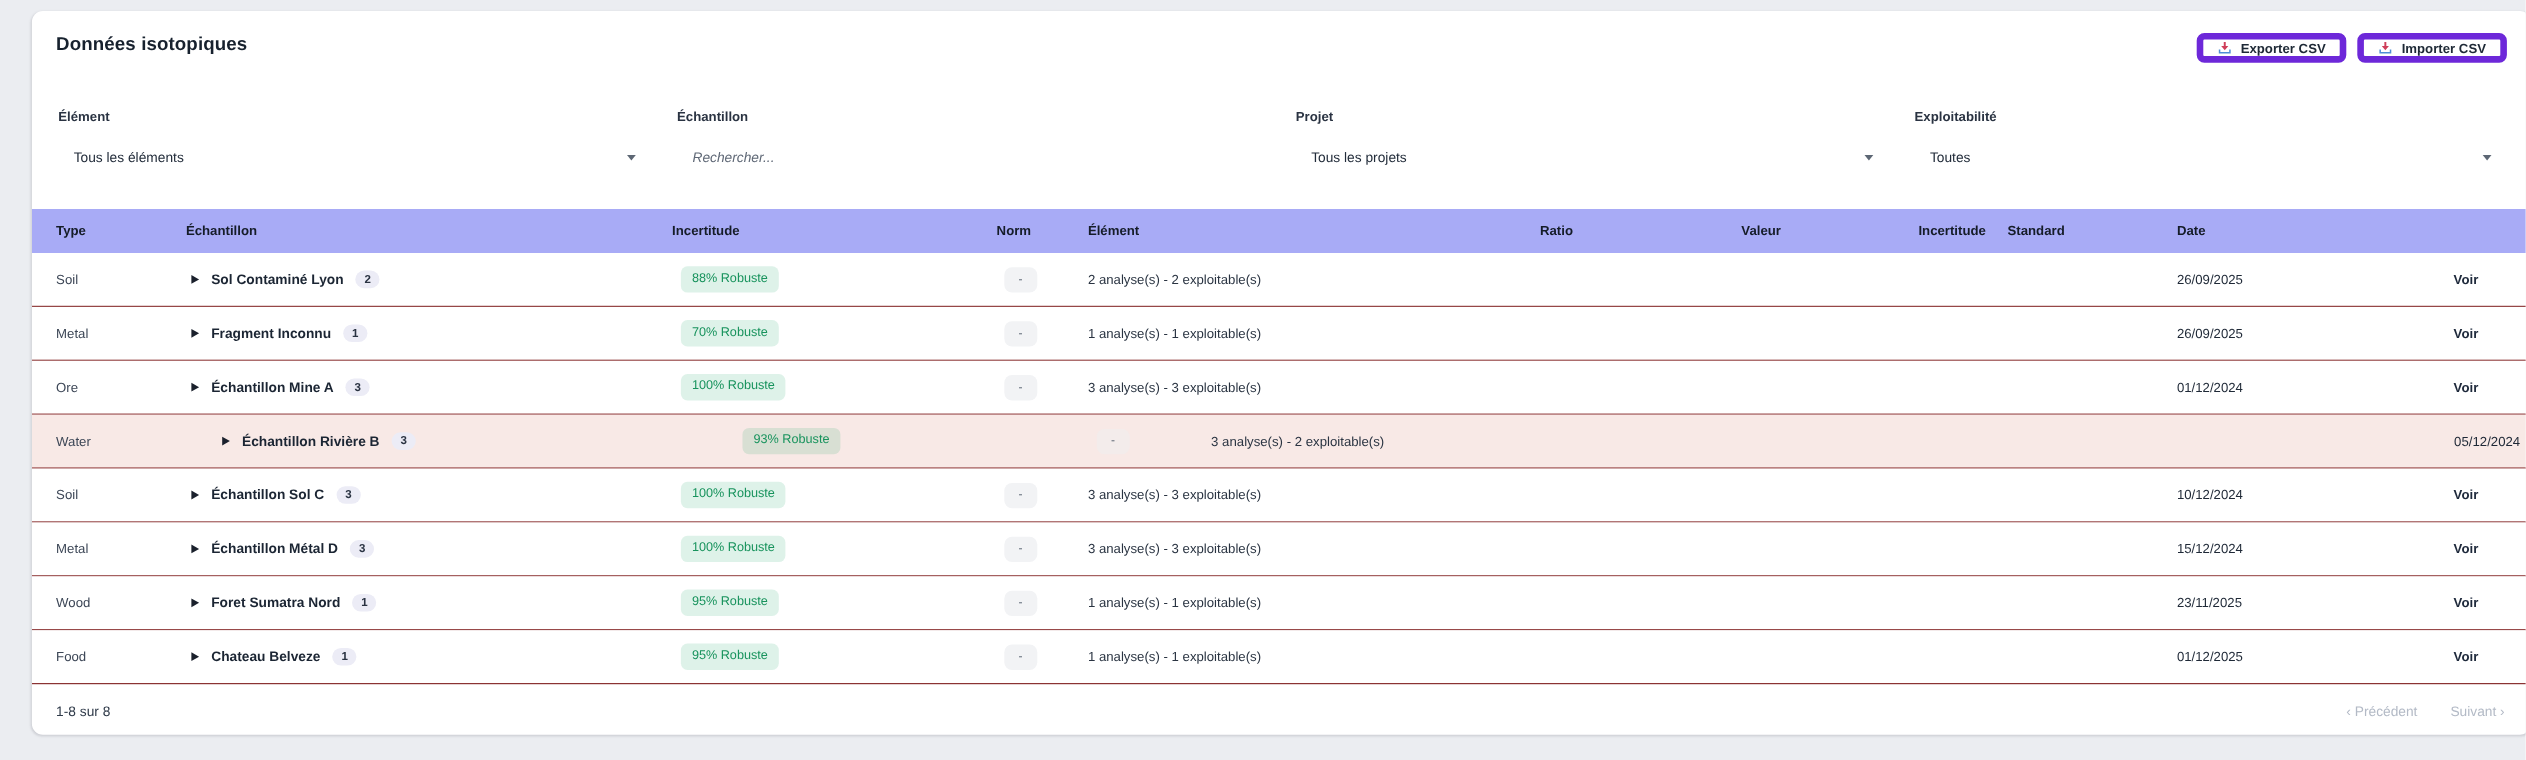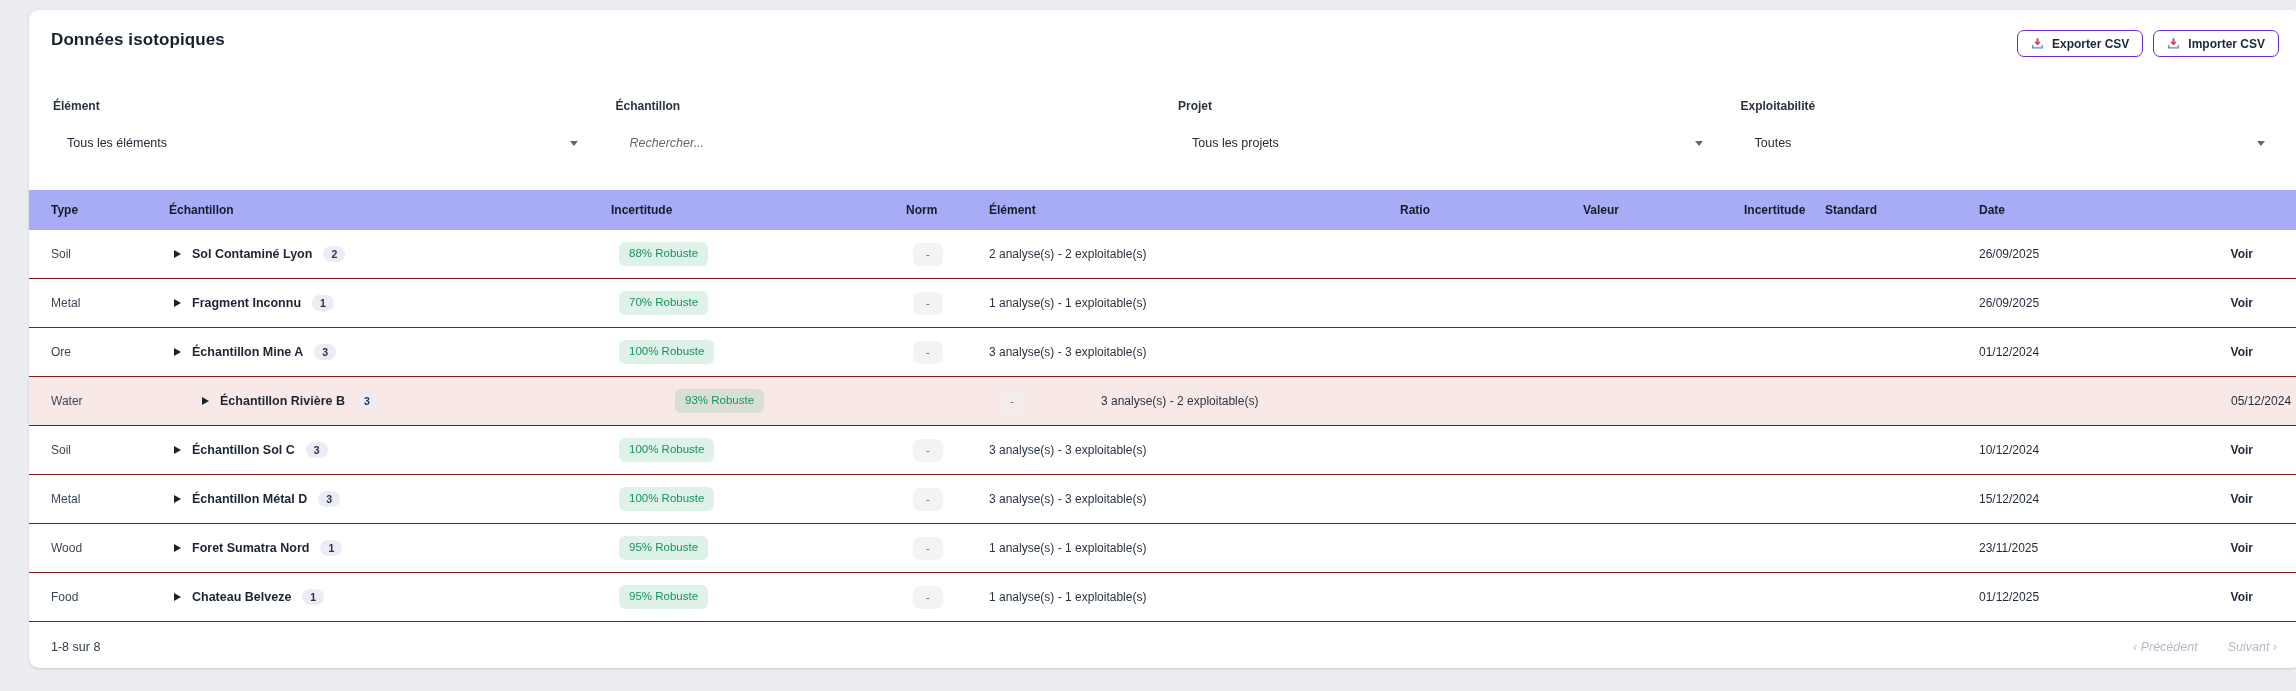--- a/index.html
+++ b/index.html
@@ -21,21 +21,21 @@
   }
   .card-header {
     display:flex; justify-content:space-between; align-items:flex-start;
     padding:20px 22px 0 22px;
   }
   .page-title { font-size:17px; font-weight:700; color:#17212e; letter-spacing:.1px; }
   .header-actions { display:flex; gap:10px; }
   .btn {
     display:inline-flex; align-items:center; gap:8px;
     height:27px; padding:0 13px;
-    background:#fff; border:1px solid #6d28d9; border-radius:7px;
+    background:#fff; border:6px solid #6d28d9; border-radius:7px;
     font-family:"Liberation Sans", sans-serif;
     font-size:12px; font-weight:600; color:#1e2936; cursor:pointer;
   }
   .btn svg { display:block; }
 
   
   .filters {
     display:grid; grid-template-columns:repeat(4,1fr); column-gap:26px;
     padding:0 24px; margin-top:42px;
   }
@@ -112,21 +112,21 @@
 
   
   .tfooter {
     height:49px; display:flex; align-items:center; justify-content:space-between;
     padding:0 24px 0 22px;
   }
   .range-text { font-size:12.5px; color:#2f3a49; }
   .pager { display:flex; gap:30px; }
   .pager-link {
     background:none; border:none; font-family:"Liberation Sans", sans-serif;
-    font-size:12.5px; color:#b3bac6; cursor:default;font-style:italic;
+    font-size:12.5px; color:#b3bac6; cursor:default;
   }
 </style>
 </head>
 <body>
 
 <div class="card">
 
   <div class="card-header">
     <div class="page-title">Données isotopiques</div>
     <div class="header-actions">

